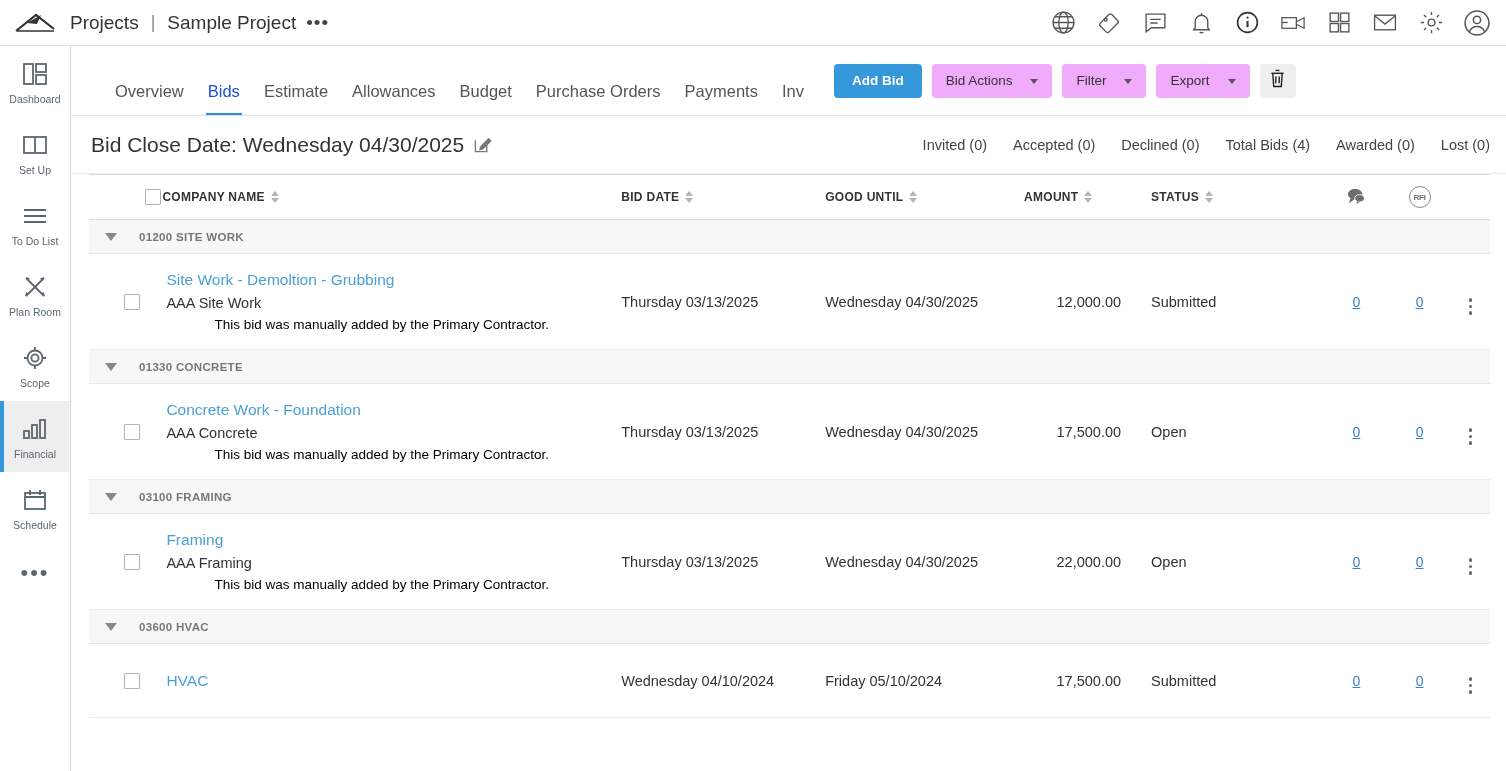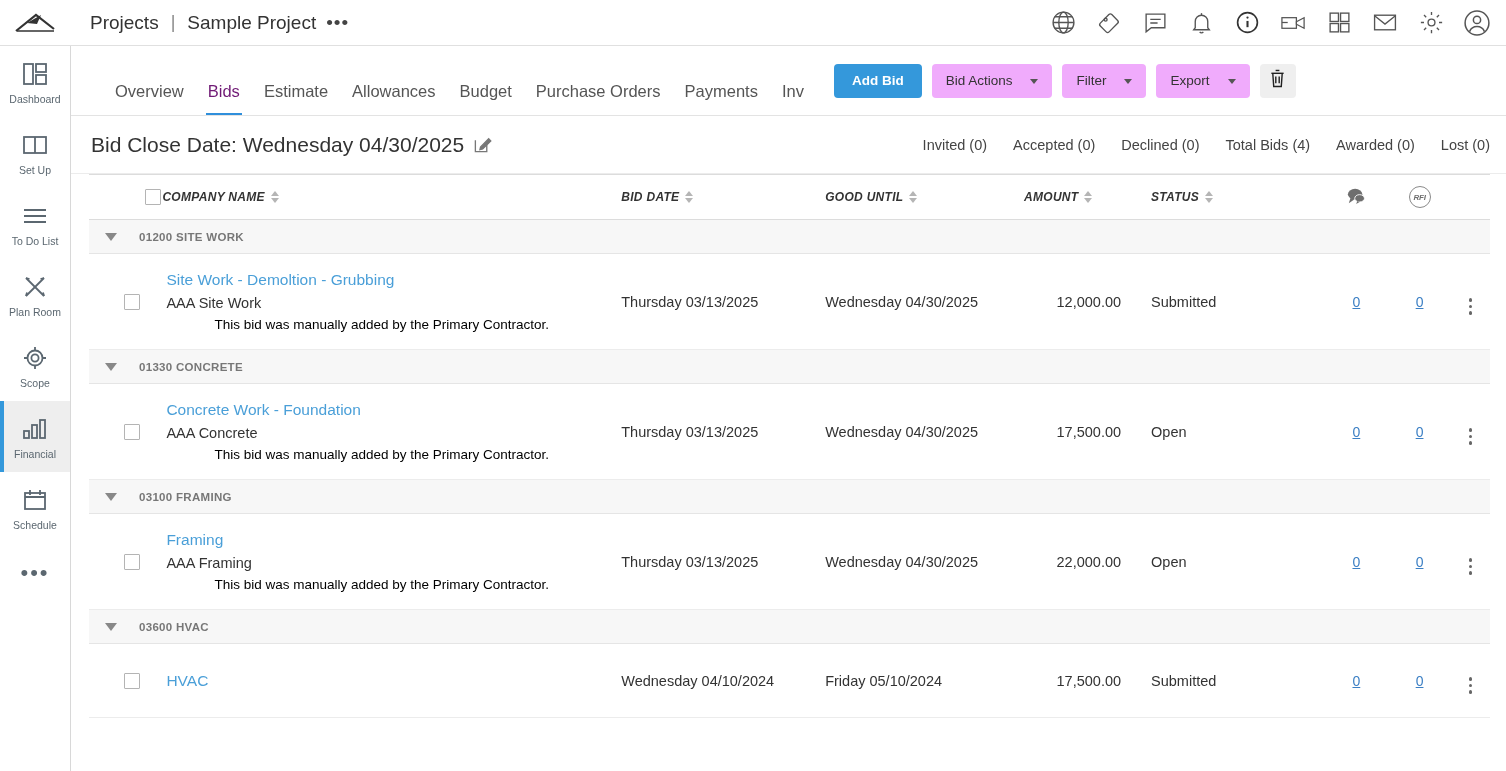--- a/index.html
+++ b/index.html
@@ -20,21 +20,21 @@
     display: flex; align-items: center;
   }
   .logo {
     width: 70px; height: 46px;
     display: flex; align-items: center; justify-content: center;
     flex: 0 0 70px;
   }
   .logo svg { display:block; }
   .brand-text {
     display: flex; align-items: center;
-    font-size: 19px; color: #333; margin-left: 20px; justify-content: flex-end;
+    font-size: 19px; color: #333; margin-left: 0; justify-content: flex-end;
   }
   .brand-projects { font-size: 19px; color: #333; }
   .brand-sep { margin: 0 12px; color: #888; font-size: 18px; }
   .brand-project { font-size: 19px; color: #333; }
   .brand-dots {
     margin-left: 10px; color: #444; font-size: 19px;
     letter-spacing: 1px; line-height: 10px;
   }
   .topbar-icons {
     margin-left: auto; display: flex; align-items: center;
@@ -96,21 +96,21 @@
   }
   .tab {
     position: relative;
     font-size: 16.5px; color: #555;
     padding: 0 12px 15px 12px;
     white-space: nowrap;
     line-height: 20px;
     height: 48px;
     display:flex; align-items:flex-end;
   }
-  .tab.active { color: #701a75; }
+  .tab.active { color: #1d4ed8; }
   .tab.active::after {
     content: ""; position: absolute;
     left: 10px; right: 10px; bottom: 0;
     height: 3px; background: #2f8fdb;
   }
   .toolbar {
     display: flex; align-items: center; gap: 10px;
     padding-left: 18px; padding-right: 16px;
     flex: 0 0 auto;
   }
@@ -173,21 +173,20 @@
   .tablewrap { padding: 0 16px 0 18px; }
   .tbl { width: 100%; border-collapse: collapse; table-layout: fixed; }
   .tbl thead th {
     height: 45px;
     font-size: 12px; font-weight: bold; letter-spacing: .3px;
     color: #333; text-align: left; vertical-align: middle;
     border-bottom: 1px solid #dcdcdc;
     border-top: 1px solid #dcdcdc;
     background: #fff;
     padding: 0;
-    font-style: italic;
   }
   .th-in { display: flex; align-items: center; gap: 6px; }
   .sort {
     display: inline-flex; flex-direction: column; gap: 2px;
     color: #b5b5b5;
   }
   .sort i {
     width: 0; height: 0; display:block;
     border-left: 4px solid transparent;
     border-right: 4px solid transparent;

